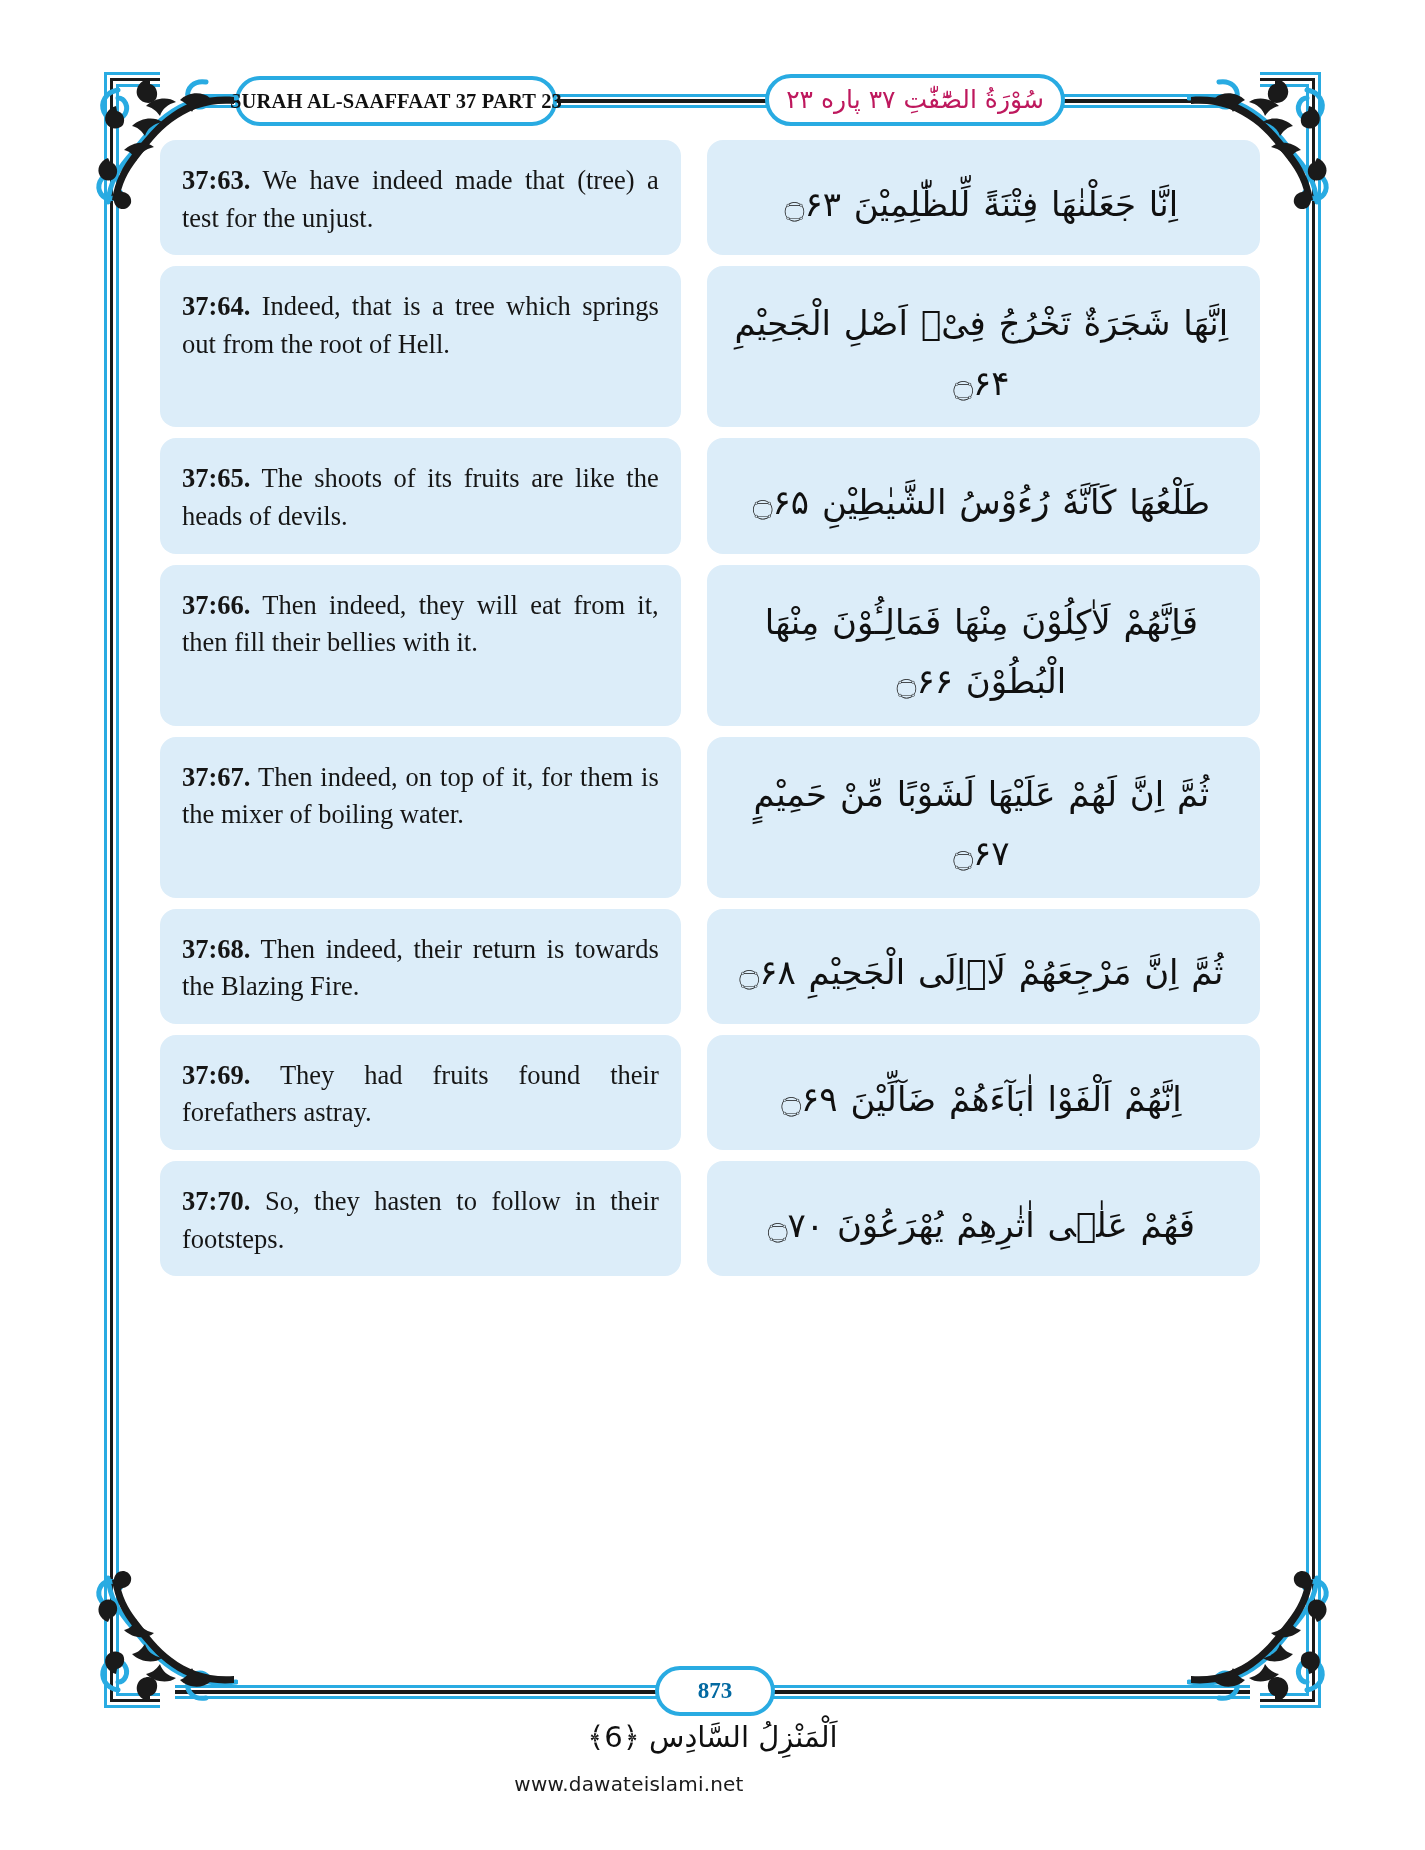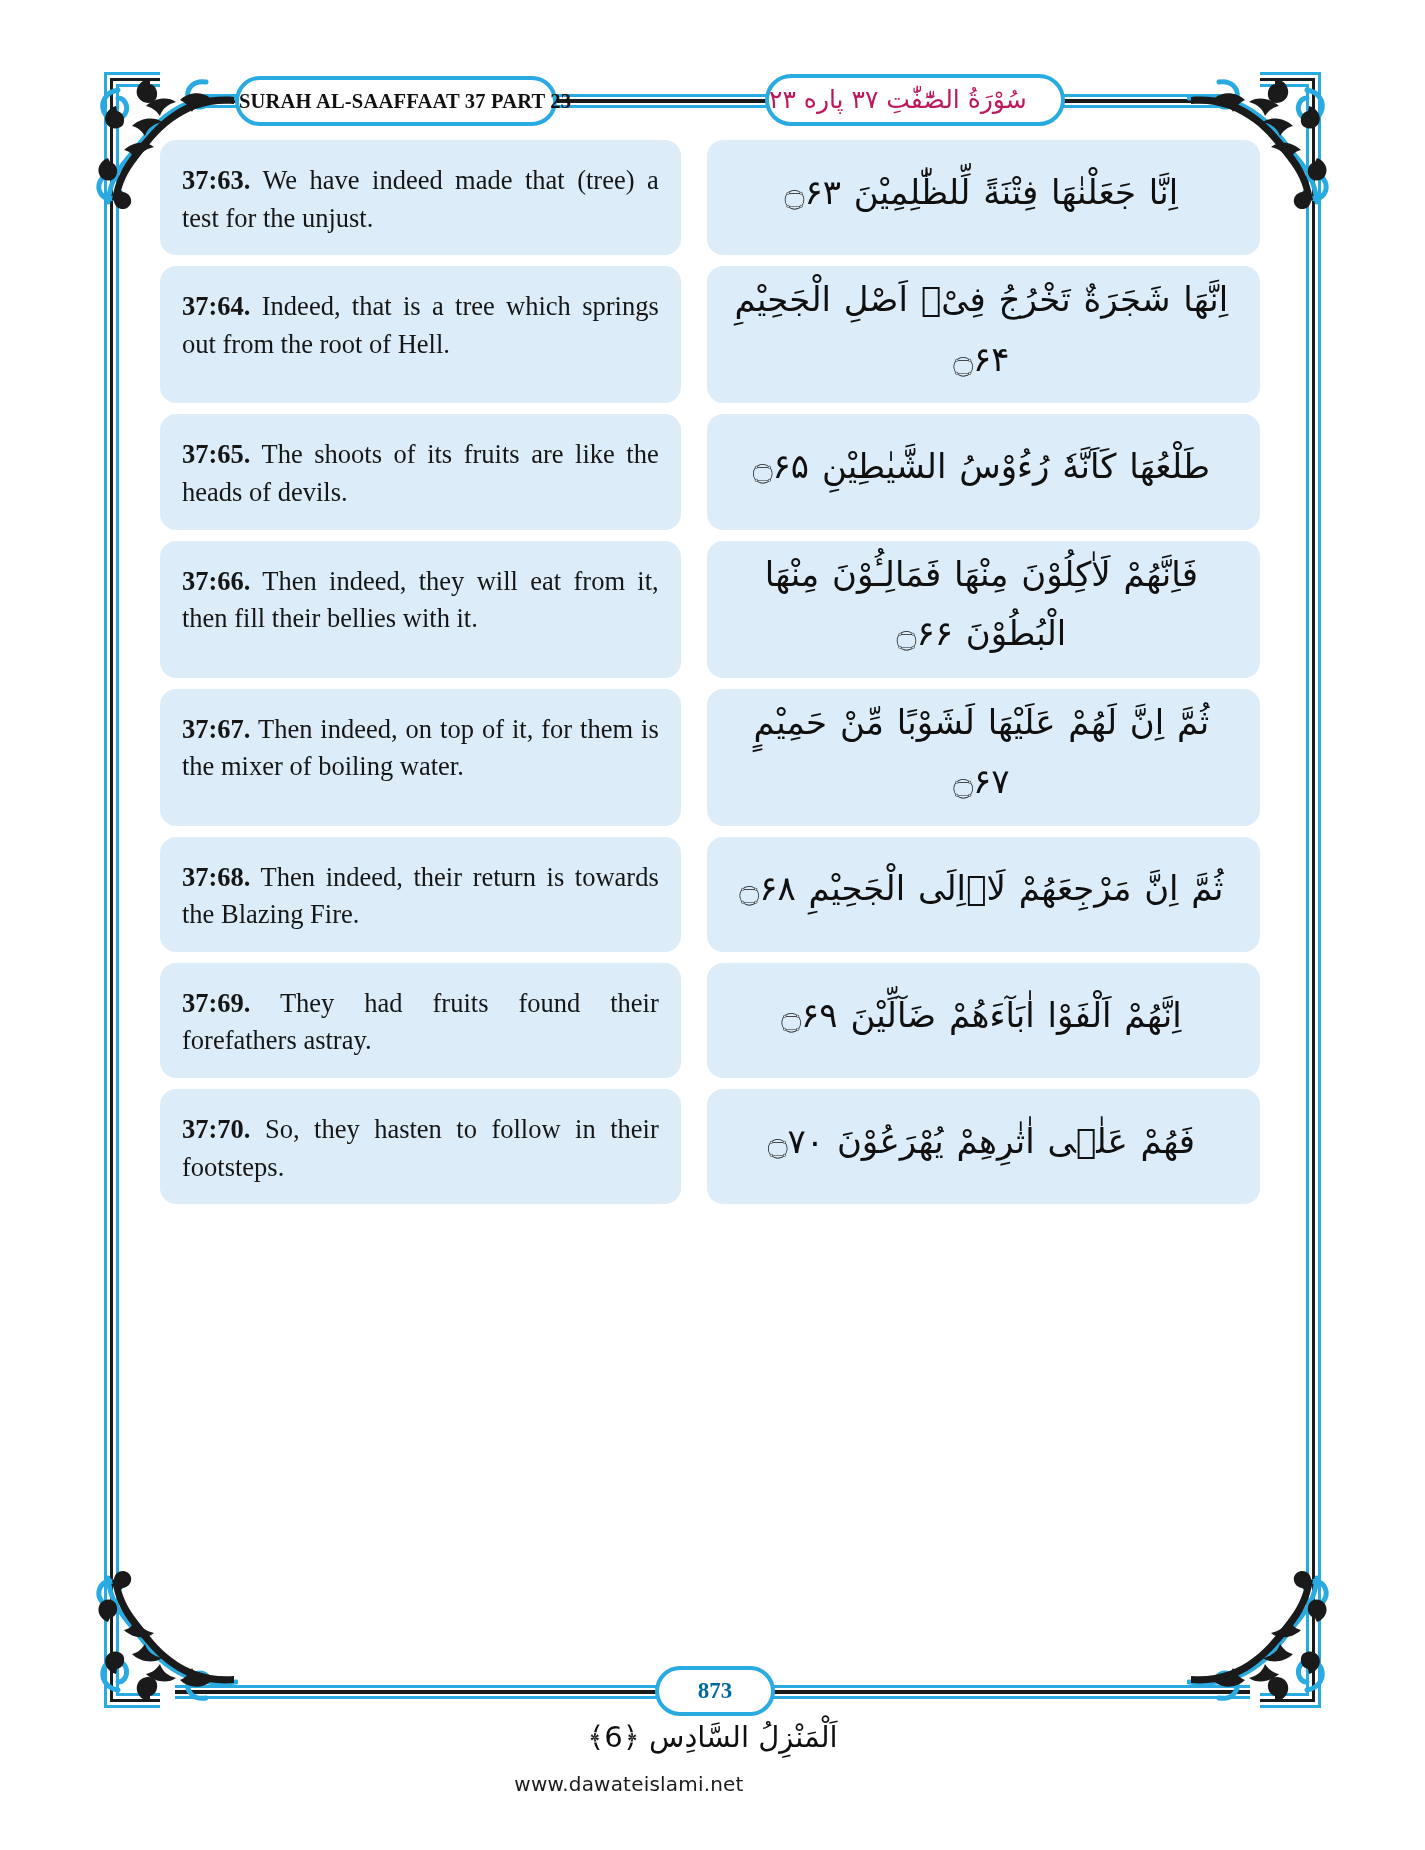--- a/index.html
+++ b/index.html
@@ -78,20 +78,21 @@
   .header-rules .r3 { top: 11px; height: 3px; background: #29ABE2; }
 
   .pill {
     position: absolute;
     z-index: 8;
     background: #ffffff;
     border: 4px solid #29ABE2;
     border-radius: 40px;
     display: flex;
     align-items: center;
+    justify-content: center;
     box-sizing: border-box;
   }
   .pill-en {
     left: 235px;
     top: 76px;
     width: 322px;
     height: 50px;
   }
   .pill-en span {
     font-family: "Liberation Serif", serif;
@@ -147,21 +148,21 @@
     background: #dcedf9;
     border-radius: 16px;
     box-sizing: border-box;
   }
   .cell.en {
     width: 528px;
     padding: 22px 22px 18px 22px;
   }
   .cell.ar {
     width: 561px;
-    padding: 4px 26px 14px 22px;
+    padding: 28px 26px 14px 22px;
     display: flex;
     align-items: center;
     justify-content: flex-end;
   }
   .en-text {
     font-family: "Liberation Serif", serif;
     font-size: 26.5px;
     line-height: 1.42;
     color: #161616;
     text-align: justify;

